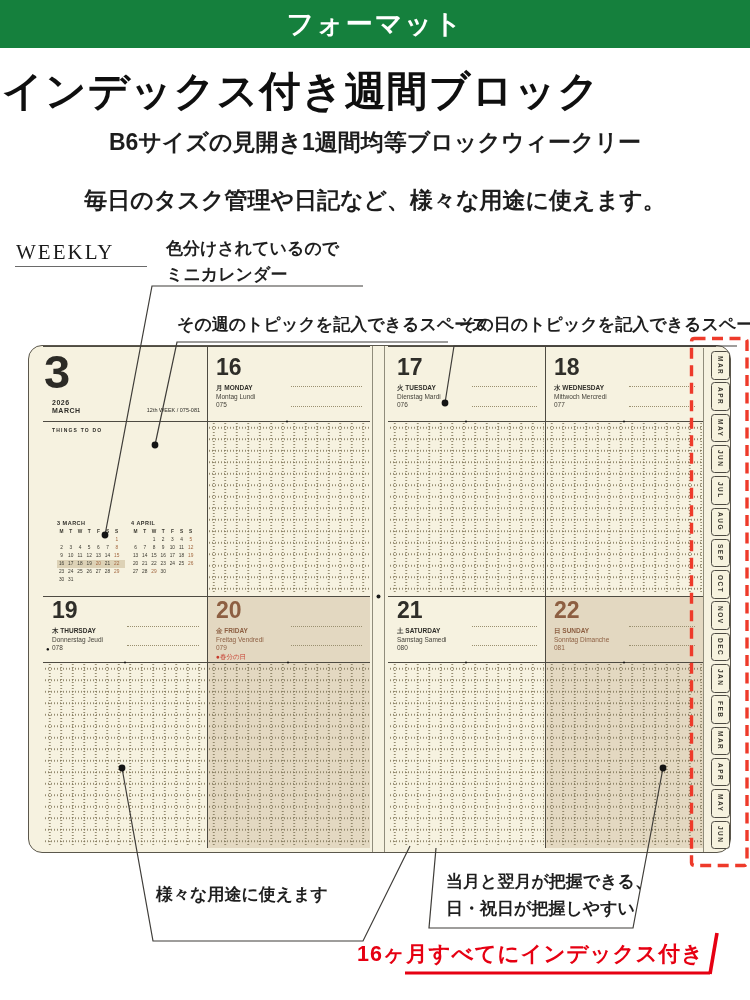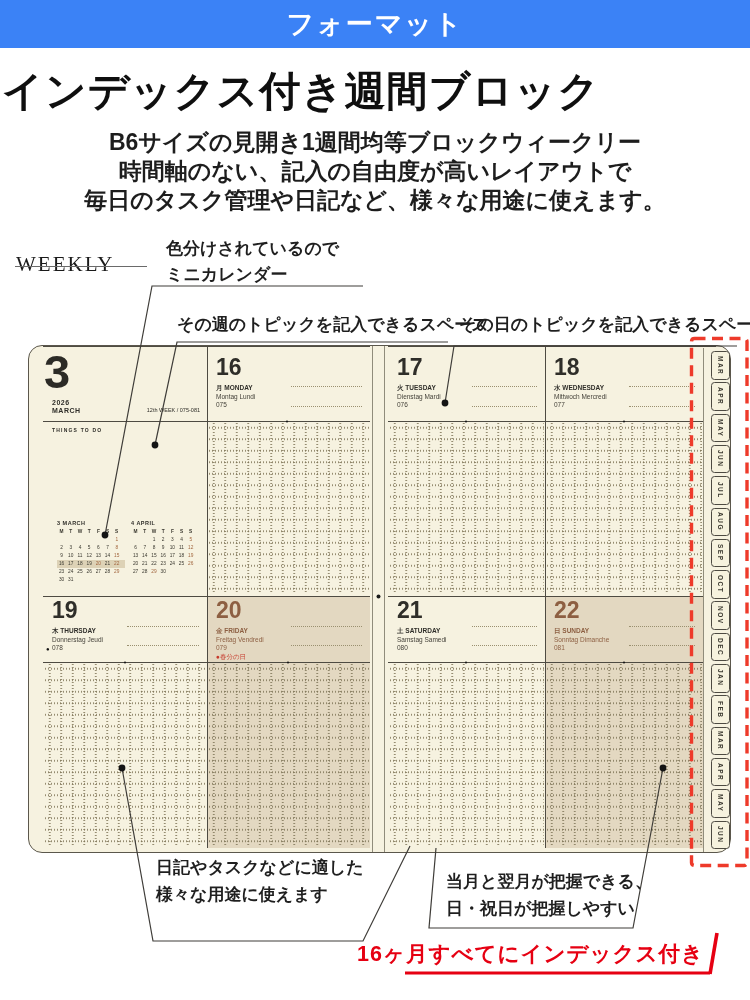--- a/index.html
+++ b/index.html
@@ -1,26 +1,26 @@
 <!DOCTYPE html>
 <html><head>
 <meta charset="utf-8">
 <style>
   html,body{margin:0;padding:0;}
   body{width:750px;height:1000px;background:#fff;font-family:"Liberation Sans",sans-serif;overflow:hidden;}
   .canvas{position:relative;width:750px;height:1000px;background:#ffffff;}
 
   
-  .banner{position:absolute;left:0;top:0;width:750px;height:48px;background:#3b82f6;color:#fff;
+  .banner{position:absolute;left:0;top:0;width:750px;height:48px;background:#15803d;color:#fff;
     display:flex;align-items:center;justify-content:center;font-size:27px;font-weight:bold;letter-spacing:2px;}
   .title{position:absolute;left:0;top:64px;width:602px;text-align:center;font-size:41px;font-weight:800;
     color:#0f0f0f;letter-spacing:1px;font-family:Liberation Mono, monospace;}
   .desc{position:absolute;left:0;top:128px;width:750px;text-align:center;font-size:23px;line-height:29px;
     font-weight:600;color:#1d1d1d;}
-  .weekly{position:absolute;left:16px;top:252px;font-family:"Liberation Serif",serif;font-size:21px;
+  .weekly{position:absolute;left:16px;top:240px;font-family:"Liberation Serif",serif;font-size:21px;
     letter-spacing:2px;color:#1a1a1a;}
 
   
   .ann{position:absolute;font-size:17px;line-height:26px;font-weight:600;color:#1f1f1f;white-space:nowrap;}
   #ann-minical{left:166px;top:236px;}
   #ann-weektopic{left:177px;top:312px;}
   #ann-daytopic{left:459px;top:312px;}
   #ann-grid{left:156px;top:854px;line-height:27px;}
   #ann-color{left:446px;top:868px;line-height:27px;}
   .callout{position:absolute;left:0px;top:939px;width:704px;text-align:right;font-size:21.5px;
@@ -74,34 +74,34 @@
 <div class="canvas">
 
   <header class="banner">
     <span>フォーマット</span>
   </header>
 
   <div class="title">インデックス付き週間ブロック</div>
 
   <div class="desc">
     <span>B6サイズの見開き1週間均等ブロックウィークリー</span><br>
-    <span>時間軸のない、記入の自由度が高いレイアウトで</span><br>
+    <br>
     <span>毎日のタスク管理や日記など、様々な用途に使えます。</span>
   </div>
 
   <div class="weekly">WEEKLY</div>
 
   <div class="ann" id="ann-minical">
     <span>色分けされているので</span><br>
     <span>ミニカレンダー</span>
   </div>
   <div class="ann" id="ann-weektopic">その週のトピックを記入できるスペース</div>
   <div class="ann" id="ann-daytopic">その日のトピックを記入できるスペース</div>
   <div class="ann" id="ann-grid">
-    <span>日記やタスクなどに適した</span><br>
+    <br>
     <span>様々な用途に使えます</span><br>
   </div>
   <div class="ann" id="ann-color">
     <span>当月と翌月が把握できる、</span><br>
     <span>日・祝日が把握しやすい</span>
   </div>
 
   <div class="planner"></div>
 
   <div class="tanblock" style="left:207.5px;top:597px;width:162.5px;height:251px;"></div>

